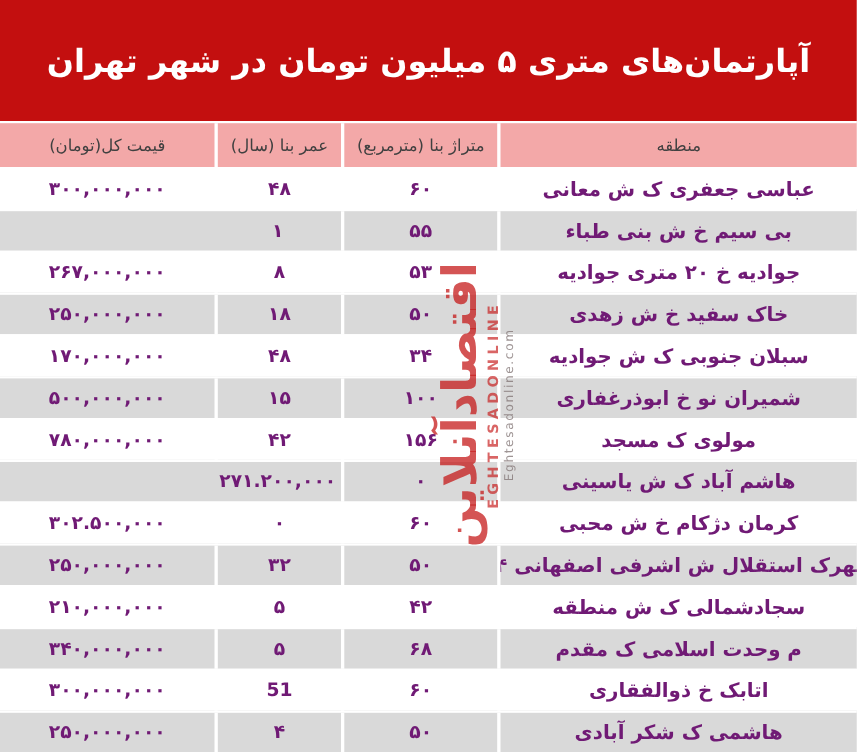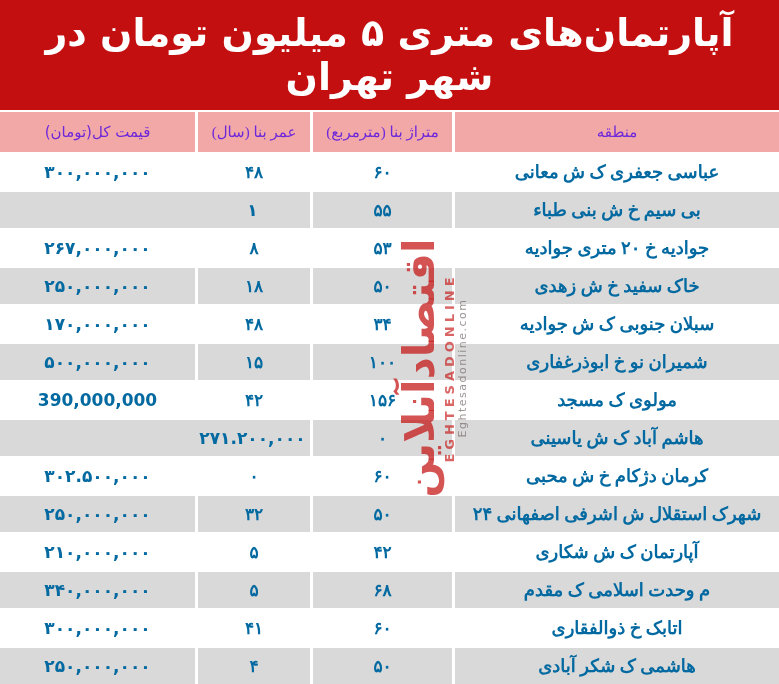--- a/index.html
+++ b/index.html
@@ -12,21 +12,21 @@
   }
   
   .banner {
     height:110px;
     background:#c30f0f;
     display:flex; align-items:center; justify-content:center;
   }
   .title {
     margin:12px;
     color:#ffffff;
-    font-size:38px;
+    font-size:29px;
     font-weight:bold;
     direction:rtl;
     letter-spacing:0;
     text-align:center;
   }
   
   .table { direction:rtl; width:779px; }
   .row {
     display:grid;
     grid-template-columns:327px 142px 115px 195px; 
@@ -38,26 +38,26 @@
   .row.alt { background:#d9d9d9; }
   .row.header {
     height:42px;
     background:#f3a8a8;
   }
   .cell {
     display:flex; align-items:center; justify-content:center;
     box-sizing:border-box;
     font-size:18px;
     font-weight:bold;
-    color:#0369a1;
+    color:#701a75;
     white-space:nowrap;
     overflow:hidden;
   }
-  .cell:not(:last-child) { border-left:3px solid #ffffff;font-family:Liberation Serif, serif; }
-  .row.header .cell { font-weight:normal; font-size:15px; color:#6d28d9; }
+  .cell:not(:last-child) { border-left:3px solid #ffffff; }
+  .row.header .cell { font-weight:normal; font-size:15px; color:#404040; }
   .cell.num { font-size:17px; }
   .cell.num .ltr { direction:ltr; unicode-bidi:embed; }
   
   .watermark {
     position:absolute;
     left:396px; top:213px;
     width:72px; height:310px;
     pointer-events:none;
   }
   .wm-inner {
@@ -181,21 +181,21 @@
         </div>
         <div class="row">
           <div class="cell">مولوی ک مسجد</div>
           <div class="cell num">
             <span class="ltr">۱۵۶</span>
           </div>
           <div class="cell num">
             <span class="ltr">۴۲</span>
           </div>
           <div class="cell num">
-            <span class="ltr">390,000,000</span>
+            <span class="ltr">۷۸۰,۰۰۰,۰۰۰</span>
           </div>
         </div>
         <div class="row alt">
           <div class="cell">هاشم آباد ک ش یاسینی</div>
           <div class="cell num">
             <span class="ltr">۰</span>
           </div>
           <div class="cell num">
             <span class="ltr">۲۷۱.۲۰۰,۰۰۰</span>
           </div>
@@ -218,21 +218,21 @@
             <span class="ltr">۵۰</span>
           </div>
           <div class="cell num">
             <span class="ltr">۳۲</span>
           </div>
           <div class="cell num">
             <span class="ltr">۲۵۰,۰۰۰,۰۰۰</span>
           </div>
         </div>
         <div class="row">
-          <div class="cell">آپارتمان ک ش شکاری</div>
+          <div class="cell">سجادشمالی ک ش منطقه</div>
           <div class="cell num">
             <span class="ltr">۴۲</span>
           </div>
           <div class="cell num">
             <span class="ltr">۵</span>
           </div>
           <div class="cell num">
             <span class="ltr">۲۱۰,۰۰۰,۰۰۰</span>
           </div>
         </div>
@@ -247,21 +247,21 @@
           <div class="cell num">
             <span class="ltr">۳۴۰,۰۰۰,۰۰۰</span>
           </div>
         </div>
         <div class="row">
           <div class="cell">اتابک خ ذوالفقاری</div>
           <div class="cell num">
             <span class="ltr">۶۰</span>
           </div>
           <div class="cell num">
-            <span class="ltr">۴۱</span>
+            <span class="ltr">51</span>
           </div>
           <div class="cell num">
             <span class="ltr">۳۰۰,۰۰۰,۰۰۰</span>
           </div>
         </div>
         <div class="row alt">
           <div class="cell">هاشمی ک شکر آبادی</div>
           <div class="cell num">
             <span class="ltr">۵۰</span>
           </div>

